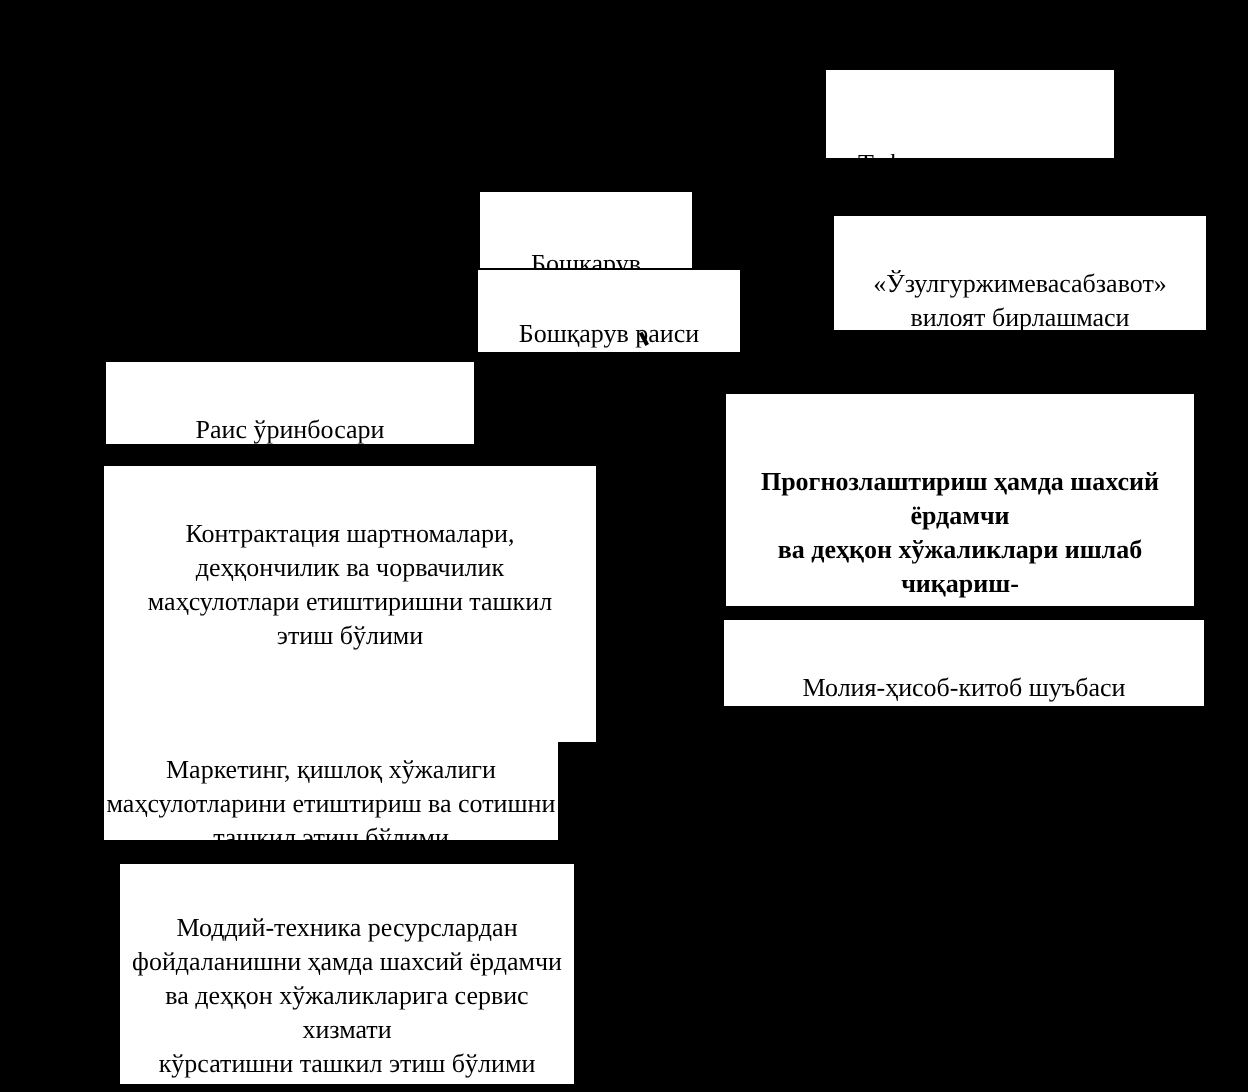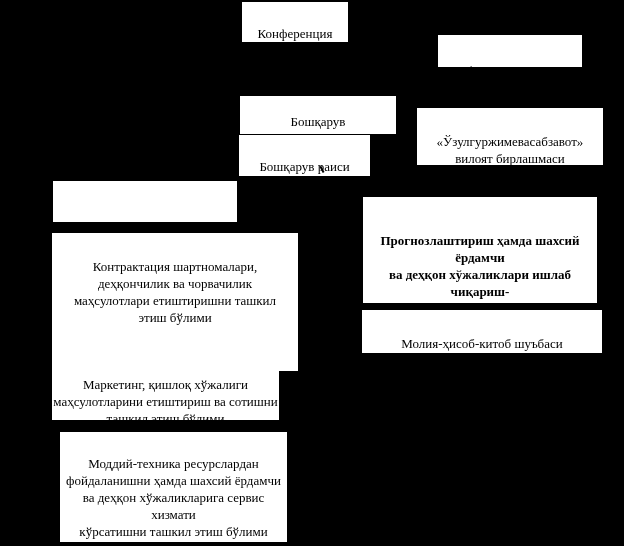--- a/index.html
+++ b/index.html
@@ -28,44 +28,41 @@
     width:1.5px;height:7px;
     background:#000000;
     transform:rotate(-28deg);
   }
 </style>
 </head>
 <body>
 
 <div id="stage">
 
-  <div class="node" style="left:242px;top:2px;width:106px;height:40px;">
-    <span class="label">Конференция</span>
-  </div>
 
 
-  <div class="node" style="left:438px;top:35px;width:144px;height:32px;padding-top:10px;">
+  <div class="node" style="left:413px;top:35px;width:144px;height:44px;padding-top:21px;">
     <span class="label">Тафтиш комиссияси</span>
   </div>
 
-  <div class="node" style="left:240px;top:96px;width:156px;height:38px;padding-top:0;">
+  <div class="node" style="left:240px;top:96px;width:106px;height:38px;padding-top:10px;">
     <span class="label">Бошқарув</span>
   </div>
 
   <div class="node" style="left:239px;top:135px;width:131px;height:41px;">
     <span class="label">Бошқарув раиси</span>
     <span class="tick" style="left:82px;top:31px;"></span>
   </div>
 
   <div class="node" style="left:417px;top:108px;width:186px;height:57px;padding-top:8px;">
     <span class="label">«Ўзулгуржимевасабзавот»
 вилоят бирлашмаси</span>
   </div>
 
-  <div class="node" style="left:53px;top:181px;width:184px;height:41px;padding-top:20px;">
+  <div class="node" style="left:53px;top:181px;width:184px;height:41px;padding-top:8px;">
     <span class="label">Раис ўринбосари</span>
   </div>
 
   <div class="node" style="left:52px;top:233px;width:246px;height:138px;padding-top:8px;">
     <span class="label">Контрактация шартномалари,
 деҳқончилик ва чорвачилик
 маҳсулотлари етиштиришни ташкил
 этиш бўлими</span>
   </div>
 

